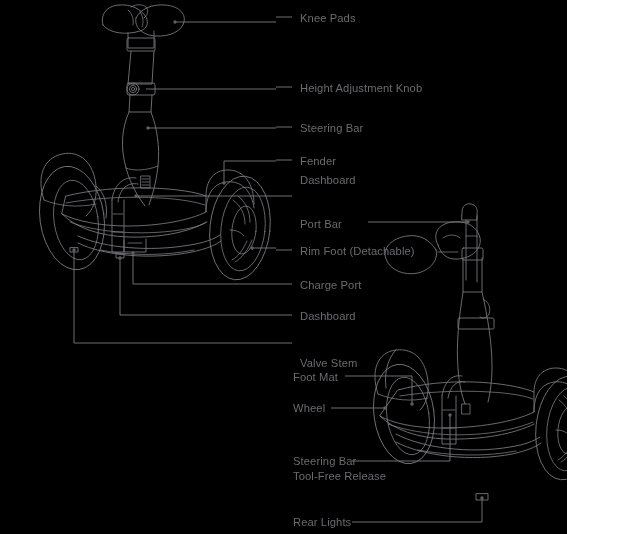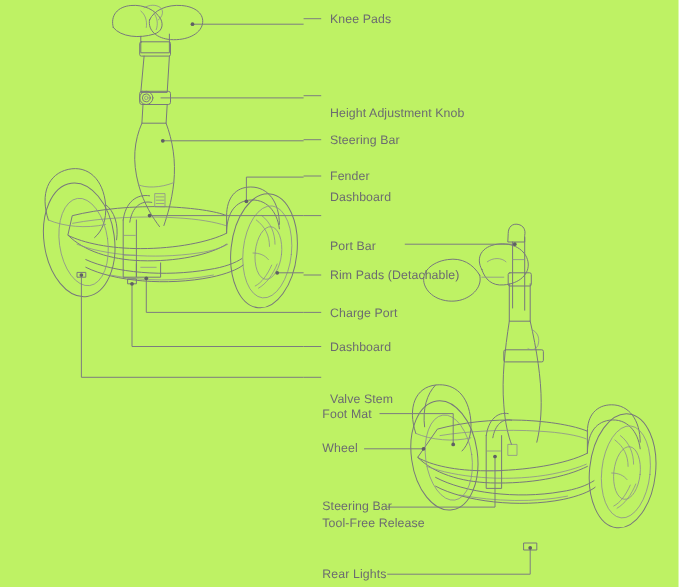--- a/index.html
+++ b/index.html
@@ -5,23 +5,23 @@
   html, body {
     margin: 0;
     padding: 0;
     background: #ffffff;
   }
   body {
     font-family: "Liberation Sans", sans-serif;
   }
   #diagram-root {
     position: relative;
-    width: 617px;
+    width: 567px;
     height: 534px;
-    background: #bef264;
+    background: #000000;
     overflow: hidden;
   }
   #diagram-svg {
     position: absolute;
     top: 0;
     left: 0;
     width: 617px;
     height: 534px;
   }
   .part-line {
@@ -255,31 +255,31 @@
       <line class="part-line" x1="276" y1="196" x2="292" y2="196"></line>
       <line class="part-line" x1="276" y1="250" x2="292" y2="250"></line>
       <line class="part-line" x1="276" y1="284" x2="292" y2="284"></line>
       <line class="part-line" x1="276" y1="315" x2="292" y2="315"></line>
       <line class="part-line" x1="276" y1="343" x2="292" y2="343"></line>
     </g>
   </svg>
 
   <div class="callout-label" style="left:300px; top:11px;">Knee Pads</div>
 
-  <div class="callout-label" style="left:300px; top:96px;">Height Adjustment Knob</div>
+  <div class="callout-label" style="left:300px; top:81px;">Height Adjustment Knob</div>
 
   <div class="callout-label" style="left:300px; top:121px;">Steering Bar</div>
 
   <div class="callout-label" style="left:300px; top:154px;">Fender</div>
 
   <div class="callout-label" style="left:300px; top:173px;">Dashboard</div>
 
   <div class="callout-label" style="left:300px; top:217px;">Port Bar</div>
 
-  <div class="callout-label" style="left:300px; top:244px;">Rim Pads (Detachable)</div>
+  <div class="callout-label" style="left:300px; top:244px;">Rim Foot (Detachable)</div>
 
   <div class="callout-label" style="left:300px; top:278px;">Charge Port</div>
 
   <div class="callout-label" style="left:300px; top:309px;">Dashboard</div>
 
   <div class="callout-label" style="left:300px; top:337px;margin-top:19px;">Valve Stem</div>
 
   <div class="callout-label" style="left:293px; top:370px;">Foot Mat</div>
 
   <div class="callout-label" style="left:293px; top:401px;">Wheel</div>

